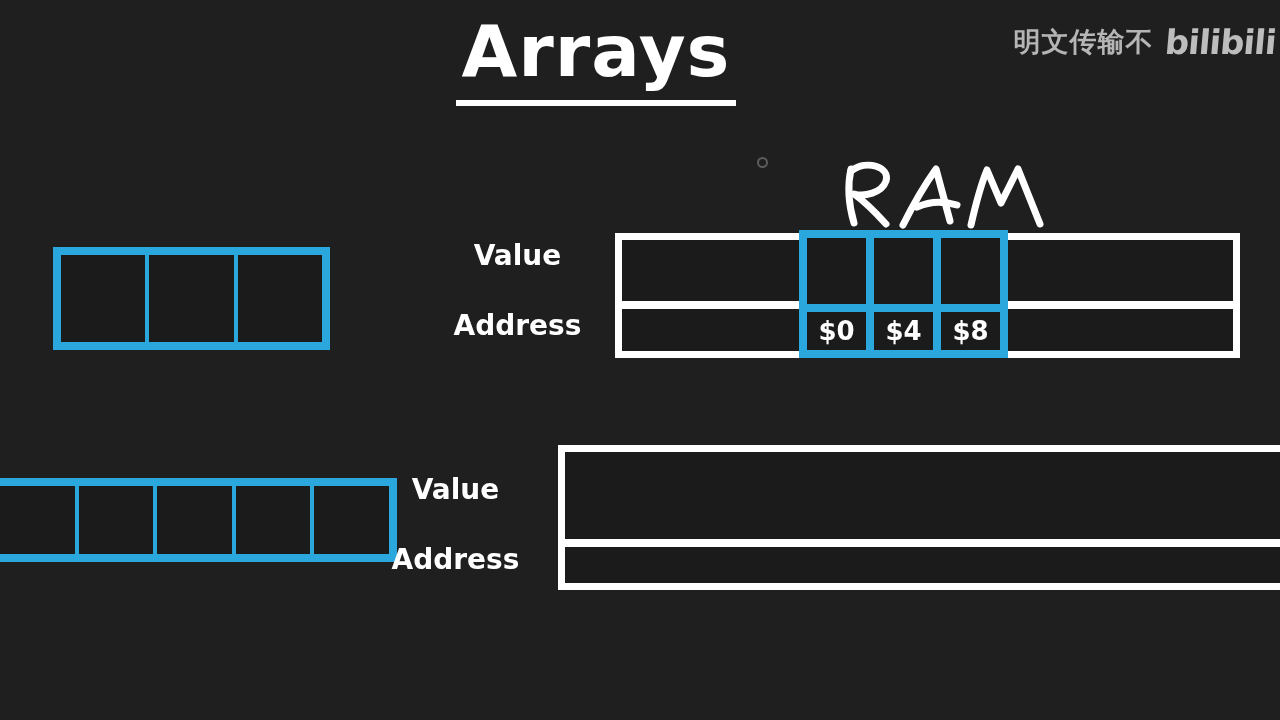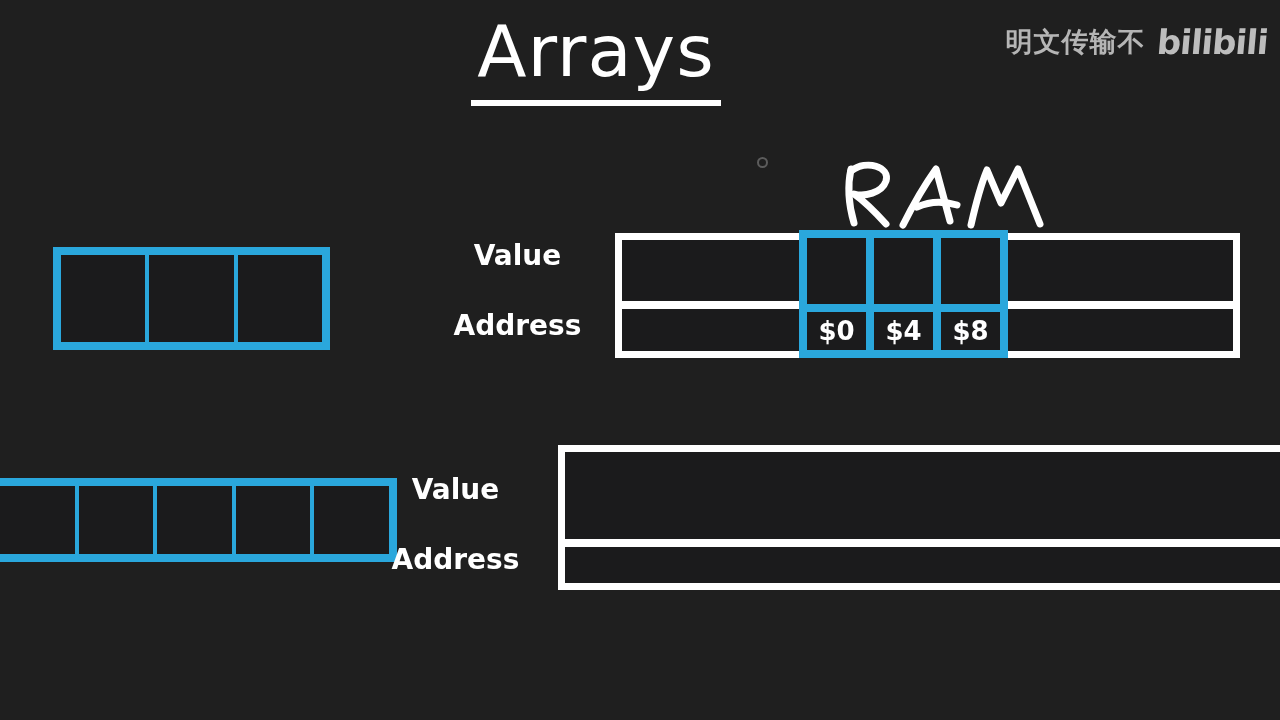--- a/index.html
+++ b/index.html
@@ -7,27 +7,27 @@
     width:1280px;height:720px;overflow:hidden;position:relative;
     background:#1f1f1f;
     font-family:"DejaVu Sans","Liberation Sans",sans-serif;
     color:#fff;
   }
   .abs{position:absolute;box-sizing:border-box;}
 
   
   .title-wrap{left:440px;top:8px;width:312px;text-align:center;}
   .title{
-    display:inline-block;font-size:72px;font-weight:normal;color:#fff;
+    display:inline-block;font-size:72px;font-weight:bold;color:#fff;
     border-bottom:6px solid #fff;padding:0 6px 6px 6px;line-height:1.2;
     letter-spacing:1px;
   }
 
   
-  .watermark{right:12px;top:22px;display:flex;align-items:center;gap:12px;}
+  .watermark{right:4px;top:22px;display:flex;align-items:center;gap:12px;}
   .wm-text{font-size:27px;font-weight:bold;color:#b5b5b5;letter-spacing:1px;}
   .wm-logo{
     font-size:34px;font-weight:bold;color:#bdbdbd;letter-spacing:-1px;
     transform:skewX(-5deg);
   }
 
   
   .stray-dot{left:757px;top:157px;width:11px;height:11px;border:2px solid #5c5c5c;border-radius:50%;}
 
   

